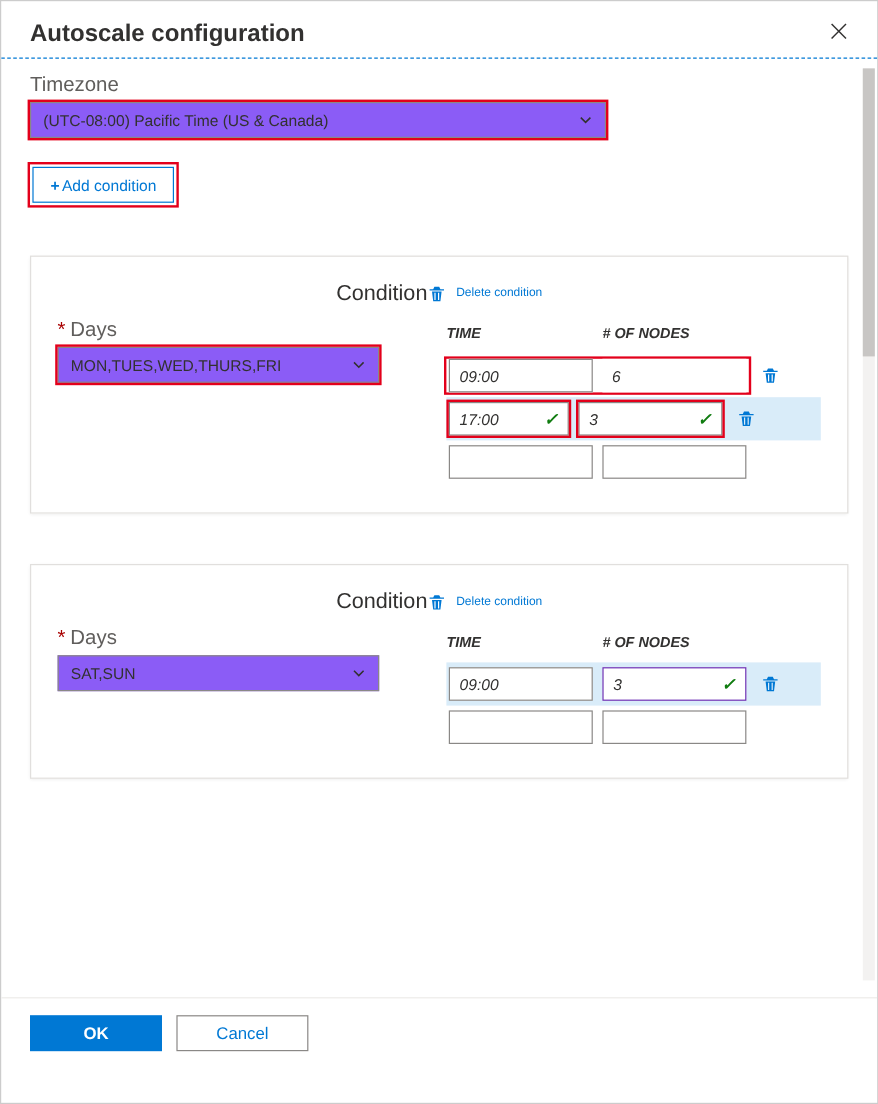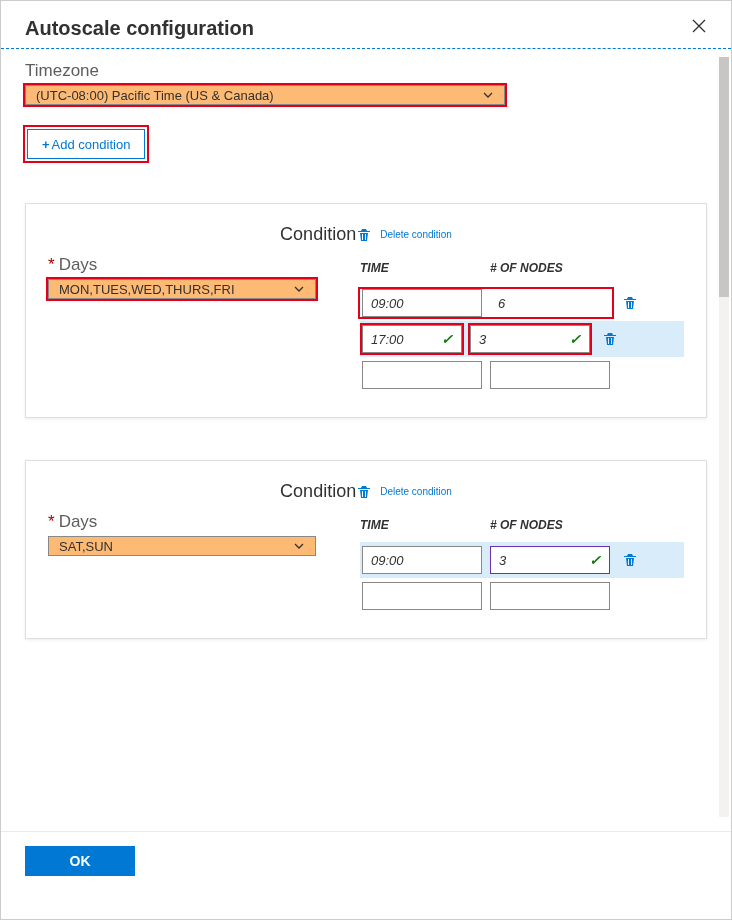--- a/index.html
+++ b/index.html
@@ -55,26 +55,26 @@
     background: #c8c6c4;
   }
   .field-label {
     font-size: 17px;
     color: #605e5c;
     margin-bottom: 4px;
   }
   .req-star { color: #a80000; margin-right: 4px; }
   .select-box {
     border: 1px solid #8a8886;
-    height: 20px;
+    height: 30px;
     padding: 0 10px;
     display: flex;
     align-items: center;
     justify-content: space-between;
-    background: #fdba74;
+    background: #8b5cf6;
     cursor: pointer;
   }
   .chevron {
     width: 12px; height: 12px;
     display: inline-flex; align-items: center; justify-content: center;
   }
   .chevron svg { width: 12px; height: 12px; stroke: #323130; fill: none; stroke-width: 1.3; }
   .redbox { outline: 2px solid #e3001b; outline-offset: 0; }
   .add-btn {
     margin-top: 22px;
@@ -105,21 +105,21 @@
     cursor: pointer;
     display: inline-flex;
     align-items: center;
     gap: 8px;
     font-size: 10px;
   }
   .trash-icon { width: 16px; height: 16px; }
   .trash-icon svg { width: 16px; height: 16px; fill: #0078d4; }
   .cond-body {
     display: flex;
-    gap: 44px;
+    gap: 56px;
     margin-top: 10px;
   }
   .left-col { width: 268px; }
   .right-col { flex: 1; font-style: italic; }
   .days-select { width: 268px; }
   .tbl-head {
     display: flex;
     font-weight: 600;
     font-size: 12px;
     color: #323130;
@@ -361,13 +361,14 @@
     </div>
   </div>
 
   
   <div class="v-scrollbar"></div>
   <div class="v-thumb"></div>
 </div>
 
 <div class="footer">
   <button class="btn-primary">OK</button>
+  <button class="btn-secondary">Cancel</button>
 </div>
 
 </body></html>

